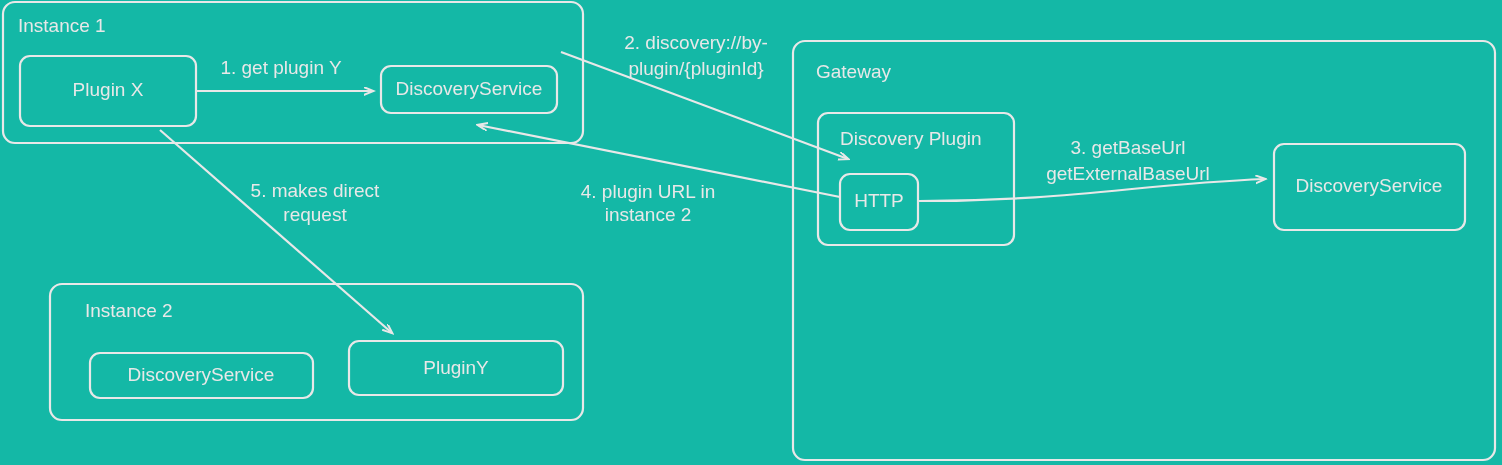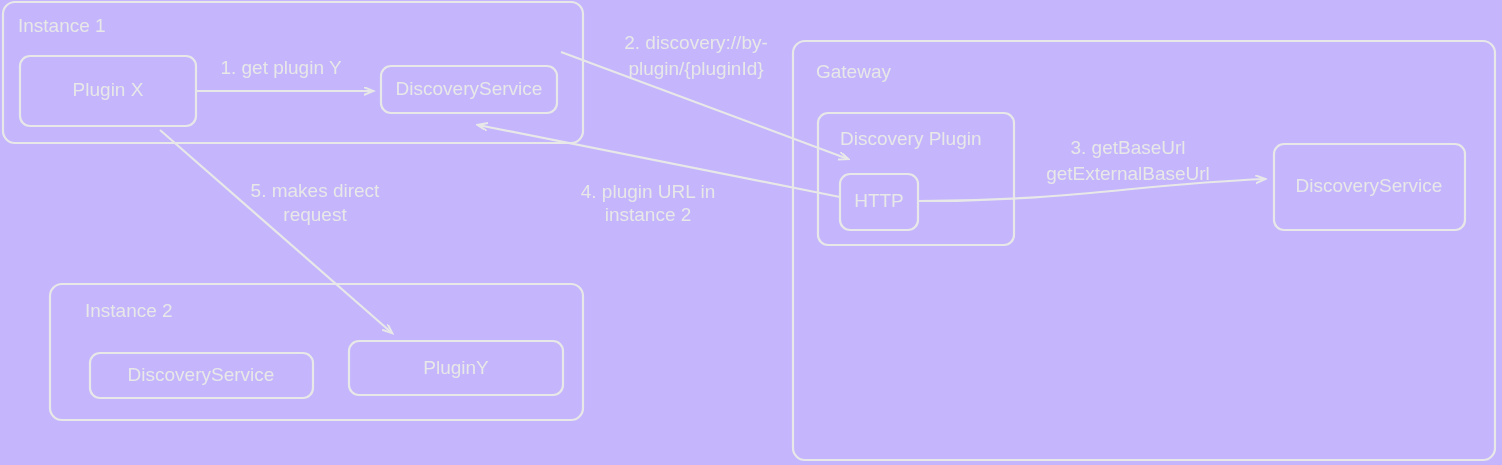--- a/index.html
+++ b/index.html
@@ -4,21 +4,21 @@
 <style>
   html, body {
     margin: 0;
     padding: 0;
     background: #121212;
   }
   #canvas {
     position: relative;
     width: 1502px;
     height: 465px;
-    background: #c4b5fd;
+    background: #14b8a6;
     overflow: hidden;
     font-family: "Liberation Sans", sans-serif;
     text-decoration: underline;
   }
   #diagram-svg {
     position: absolute;
     left: 0;
     top: 0;
     width: 1502px;
     height: 465px;

